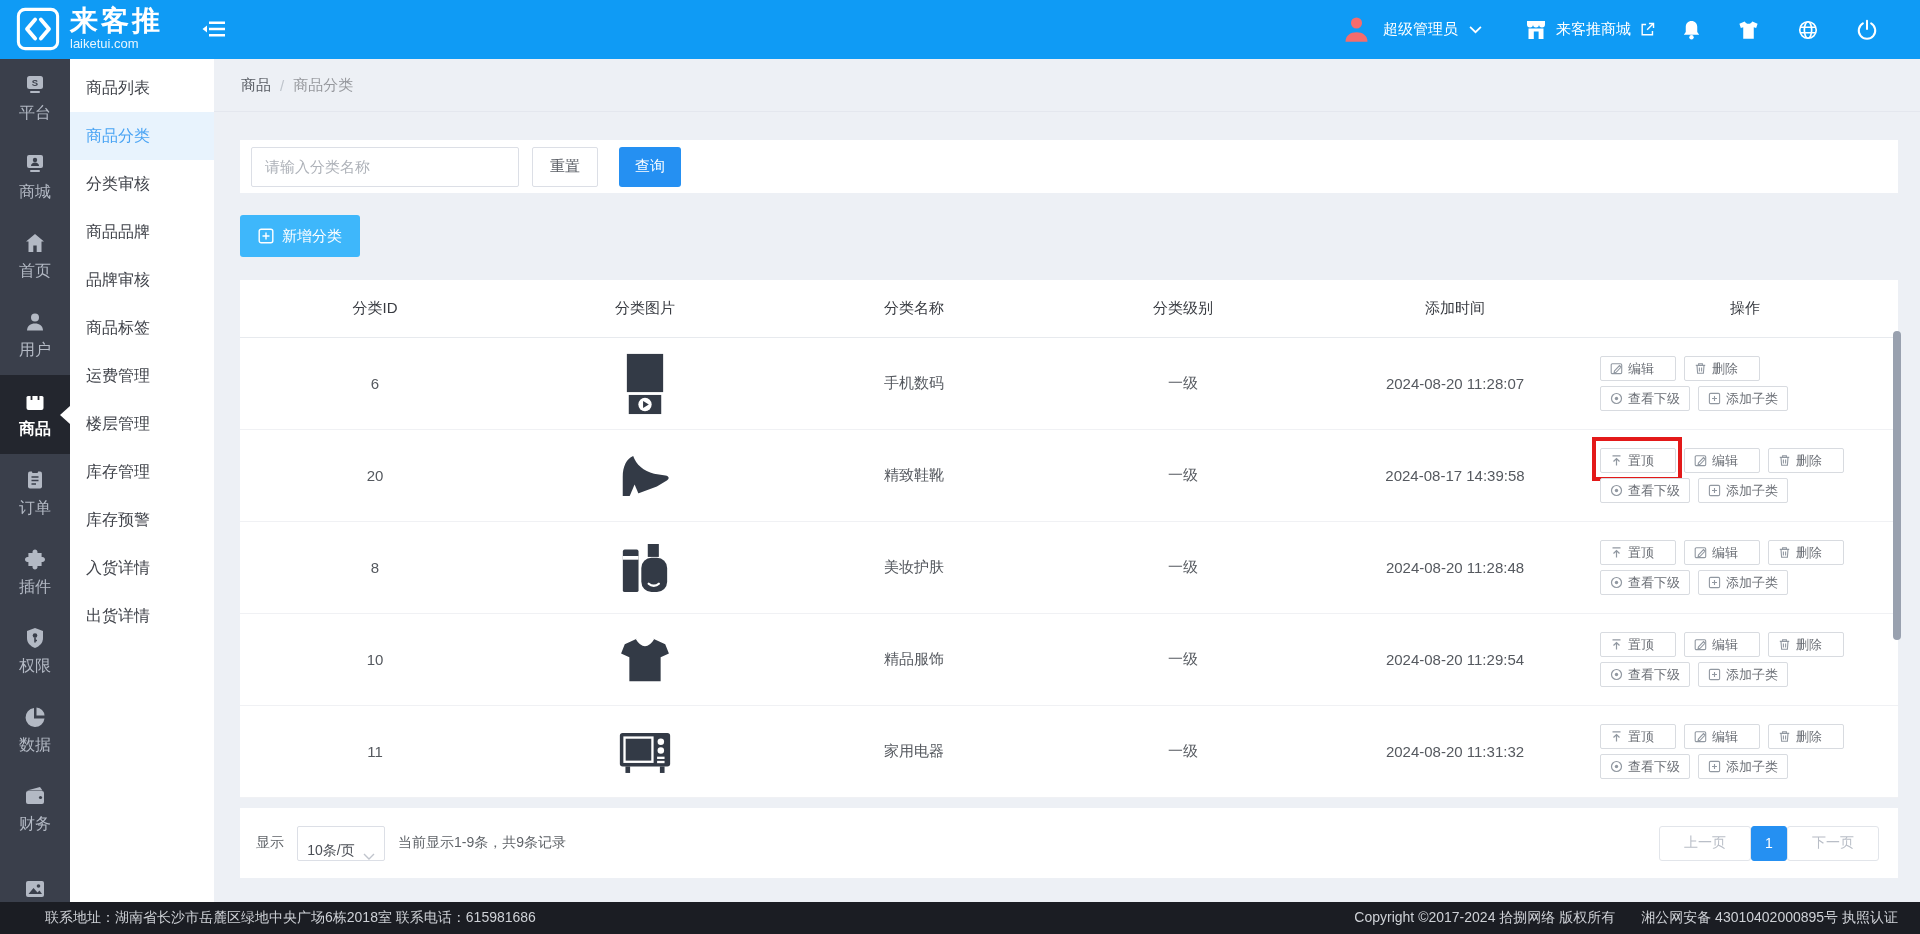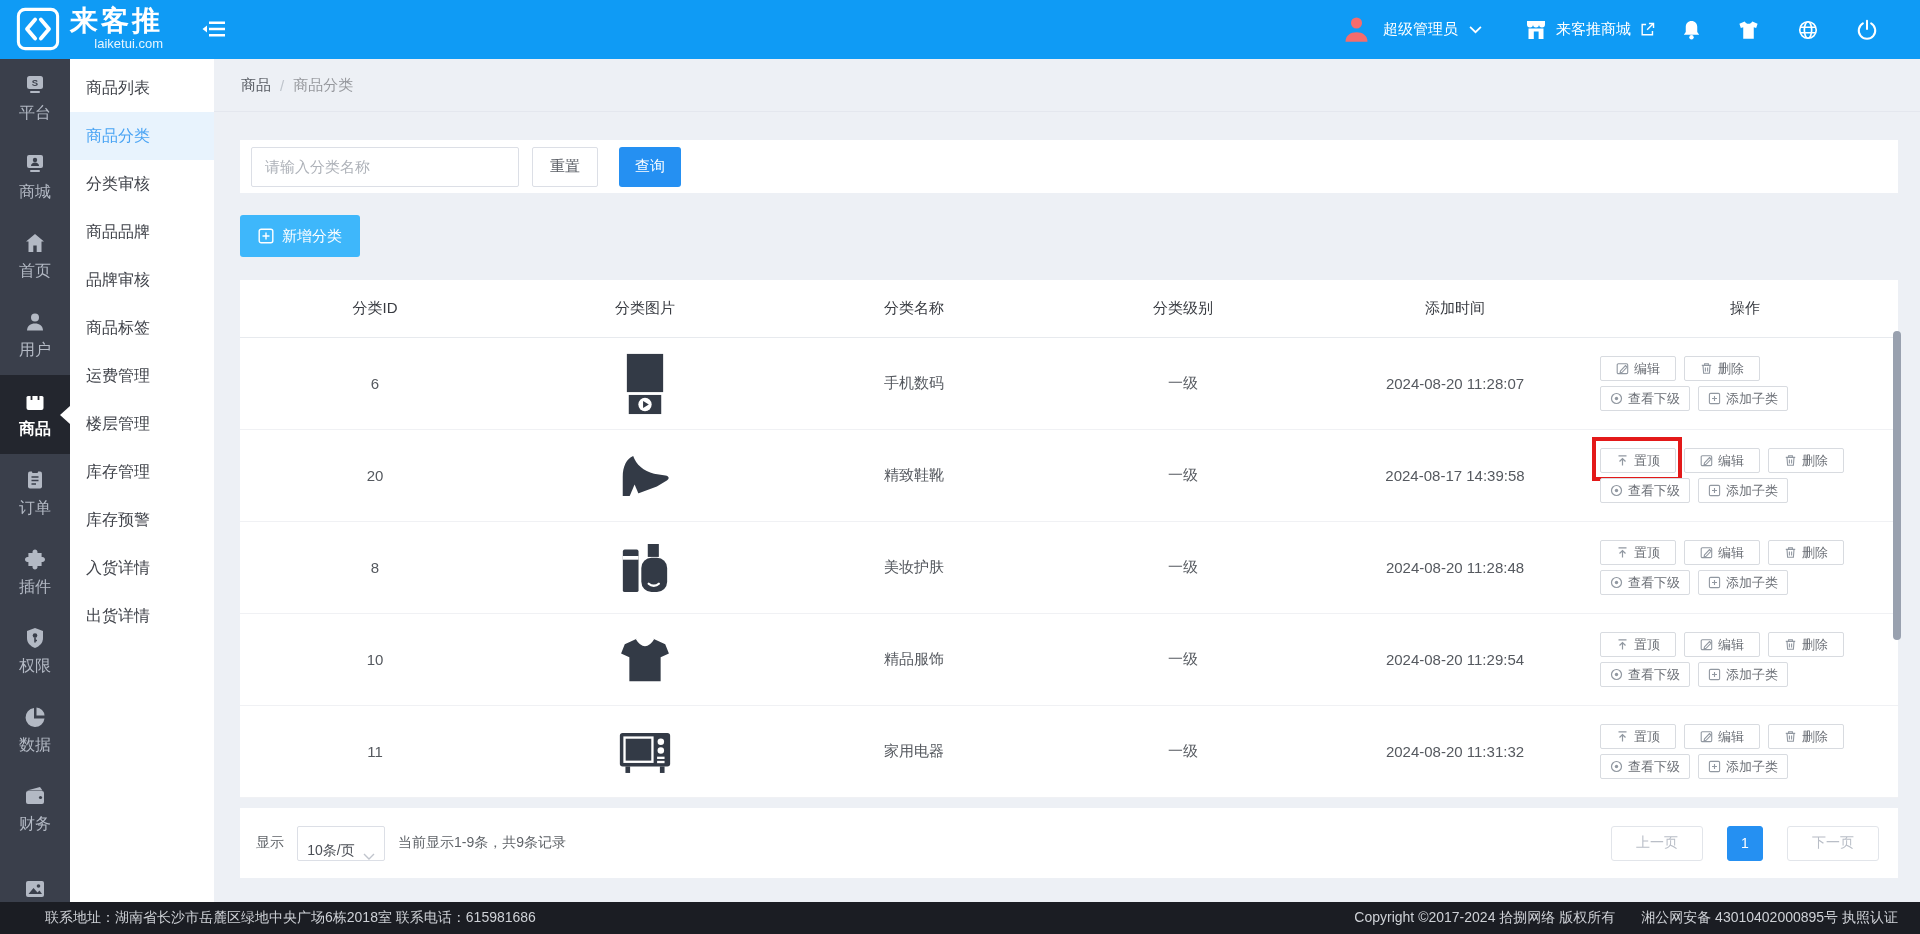--- a/index.html
+++ b/index.html
@@ -1,21 +1,21 @@
 <!DOCTYPE html>
 <html><head>
 <meta charset="utf-8">
 <style>
   * { margin:0; padding:0; box-sizing:border-box; }
   html,body { width:1920px; height:934px; overflow:hidden; }
   body { position:relative; font-family:"Liberation Sans","DejaVu Sans",sans-serif; background:#edf0f5; }
 
   
   .topbar { position:absolute; left:0; top:0; width:1920px; height:59px; background:#0f9bf5; z-index:40; }
-  .brand { position:absolute; left:16px; top:7px; display:flex; align-items:center; gap:10px; cursor:pointer;text-align:right; }
+  .brand { position:absolute; left:16px; top:7px; display:flex; align-items:center; gap:10px; cursor:pointer; }
   .brand-name { color:#fff; font-size:28px; font-weight:bold; letter-spacing:3px; line-height:28px; }
   .brand-domain { color:rgba(255,255,255,.9); font-size:13px; margin-top:1px; }
   .collapse-btn { position:absolute; left:202px; top:20px; width:24px; height:20px; cursor:pointer; }
   .tb-user { position:absolute; left:1341px; top:0; height:59px; display:flex; align-items:center; gap:11px; cursor:pointer; }
   .tb-user-name { color:#fff; font-size:15px; }
   .tb-shop { position:absolute; left:1524px; top:0; height:59px; display:flex; align-items:center; gap:8px; cursor:pointer; }
   .tb-shop-name { color:#fff; font-size:15px; }
   .tb-icon { position:absolute; top:50%; transform:translateY(-50%); cursor:pointer; line-height:0; }
 
   
@@ -49,29 +49,29 @@
   .table-card { position:absolute; left:26px; top:221px; width:1658px; height:518px; background:#fff; overflow:hidden; }
   .thead, .trow { display:grid; grid-template-columns:270px 270px 268px 270px 274px auto; align-items:center; }
   .thead { height:58px; border-bottom:1px solid #e7eaee; }
   .th { text-align:center; font-size:15px; color:#383b41; font-weight:500; }
   .trow { height:92px; border-bottom:1px solid #f0f1f4; }
   .tcell { text-align:center; font-size:15px; color:#55595f; }
   .cell-img { line-height:0; }
   .cell-ops { text-align:left; padding-left:8px; }
   .ops-line { display:flex; gap:8px; }
   .ops-line + .ops-line { margin-top:5px; }
-  .abtn { position:relative; min-width:76px; height:25px; background:#fff; border:1px solid #d8dbe0; border-radius:2px; color:#6b6f76; font-size:13px; display:inline-flex; align-items:center; justify-content:center; gap:5px; padding:0 9px; cursor:pointer; font-family:inherit; }
+  .abtn { position:relative; min-width:76px; height:25px; background:#fff; border:1px solid #d8dbe0; border-radius:2px; color:#6b6f76; font-size:13px; display:inline-flex; align-items:center; gap:5px; padding:0 9px; cursor:pointer; font-family:inherit; }
   .abtn .ic { color:#9198a1; line-height:0; }
   .abtn.annotated::after { content:""; position:absolute; left:-9px; right:-7px; top:-12px; bottom:-9px; border:4px solid #e31919; pointer-events:none; }
 
   .pager-card { position:absolute; left:26px; top:749px; width:1658px; height:70px; background:#fff; display:flex; align-items:center; padding:0 19px 0 16px; }
   .pg-show { font-size:14px; color:#5f6368; }
   .page-size { width:88px; height:35px; border:1px solid #dcdfe6; border-radius:2px; margin:0 13px; display:flex; align-items:flex-end; justify-content:center; gap:8px; font-size:14px; color:#4a4e55; cursor:pointer; }
   .pg-summary { font-size:14px; color:#5f6368; }
-  .pager-right { margin-left:auto; display:flex; gap:24px; }
+  .pager-right { margin-left:auto; display:flex; gap:0; }
   .pg-btn { height:35px; background:#fff; border:1px solid #e2e5ea; border-radius:3px; font-size:14px; color:#b9bec7; cursor:pointer; font-family:inherit; }
   .pg-prev,.pg-next { width:92px; }
   .pg-cur { width:36px; background:#2590f2; border-color:#2590f2; color:#fff; }
 
   .scroll-thumb { position:absolute; left:1679px; top:272px; width:8px; height:309px; background:#99a1af; border-radius:4px; cursor:pointer; }
 
   
   .footer { position:absolute; left:0; bottom:0; width:1920px; height:32px; background:#1b1d23; z-index:50; display:flex; align-items:center; padding:0 22px 0 45px; color:#ced1d6; font-size:14px; }
   .footer-right { margin-left:auto; display:flex; gap:26px; }
 </style>

